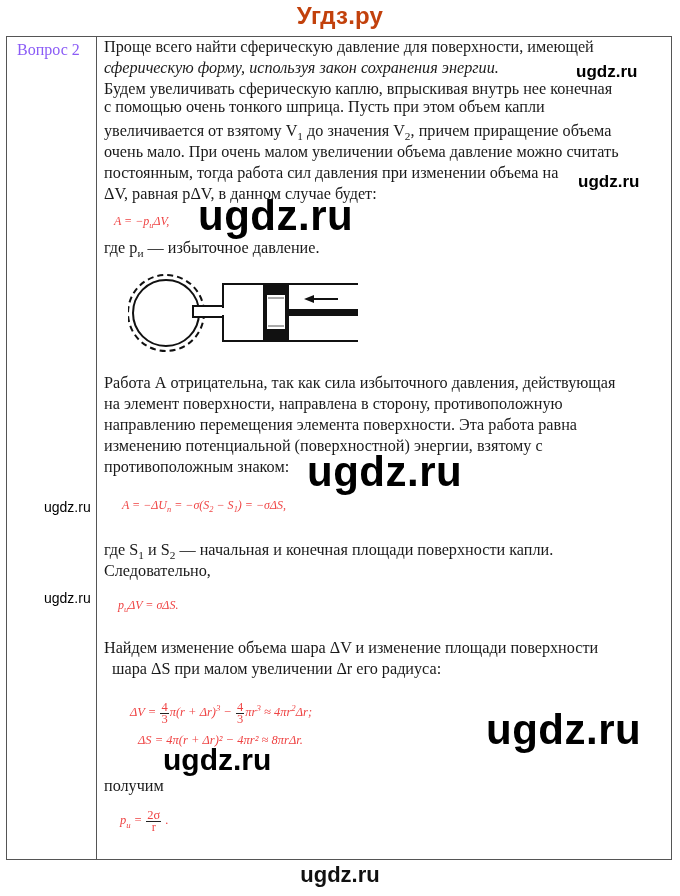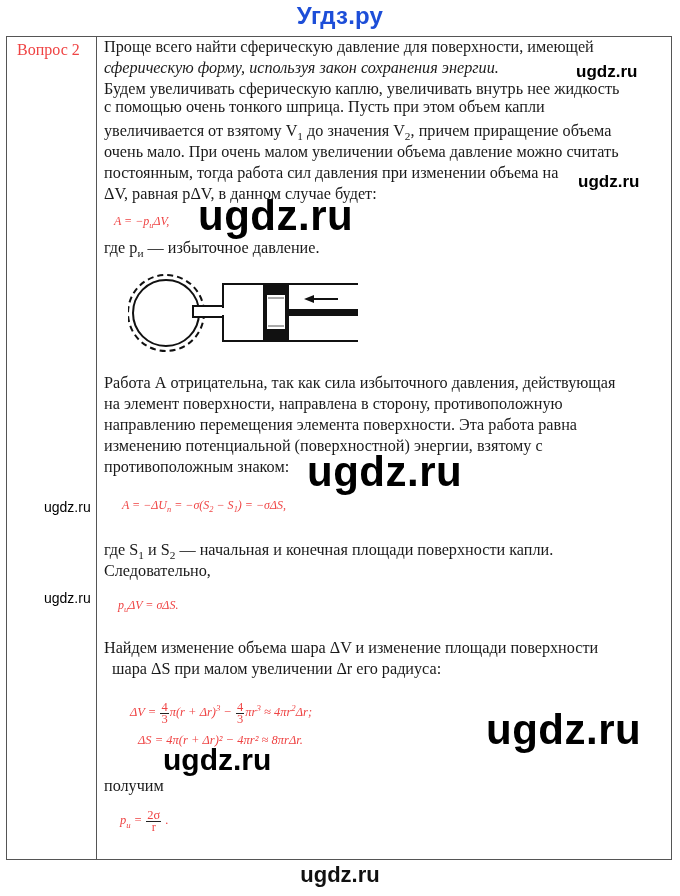--- a/index.html
+++ b/index.html
@@ -1,33 +1,33 @@
 <!DOCTYPE html>
 <html><head>
   <meta charset="utf-8">
   <style>
     html, body { margin: 0; padding: 0; background: #ffffff; }
     body { width: 680px; height: 896px; position: relative; overflow: hidden; color: #111; }
     .site-title {
       position: absolute; left: 0; top: 2px; width: 680px; text-align: center;
-      font-family: "Liberation Sans", sans-serif; font-weight: bold; font-size: 24px; color: #1d4ed8;
+      font-family: "Liberation Sans", sans-serif; font-weight: bold; font-size: 24px; color: #c2410c;
       letter-spacing: 0.2px;
     }
     .site-footer {
       position: absolute; left: 0; top: 862px; width: 680px; text-align: center;
       font-family: "Liberation Sans", sans-serif; font-weight: bold; font-size: 22px; color: #111;
     }
     .answer-table {
       position: absolute; left: 6px; top: 36px; width: 666px; height: 824px;
       border: 1.5px solid #555; box-sizing: border-box;
     }
     .col-divider { position: absolute; left: 89px; top: 0; width: 0; height: 100%; border-left: 1.5px solid #555; }
     .question-label {
       position: absolute; left: 10px; top: 4px;
-      font-family: "Liberation Serif", serif; font-size: 16px; color: #ef4444;
+      font-family: "Liberation Serif", serif; font-size: 16px; color: #8b5cf6;
     }
     .para {
       position: absolute; left: 0;
       font-family: "Liberation Serif", serif; font-size: 16.2px; line-height: 20.6px; color: #1a1a1a;
       white-space: nowrap;
     }
     .formula {
       position: absolute;
       font-family: "Liberation Serif", serif; font-style: italic; font-size: 12px; color: #ef4444;
       white-space: nowrap;
@@ -54,21 +54,21 @@
 
 <div class="answer-table">
   <div class="col-divider"></div>
   <div class="question-label">Вопрос 2</div>
 </div>
 
 <div style="position:absolute;left:104px;top:0;width:570px;height:896px;">
 
   <div class="para" style="top:37px;">Проще всего найти сферическую давление для поверхности, имеющей</div>
   <div class="para" style="top:58px;font-style:italic;">сферическую форму, используя закон сохранения энергии.</div>
-  <div class="para" style="top:79px;">Будем увеличивать сферическую каплю, увеличивать внутрь нее жидкость</div>
+  <div class="para" style="top:79px;">Будем увеличивать сферическую каплю, впрыскивая внутрь нее конечная</div>
   <div class="para" style="top:97px;">с помощью очень тонкого шприца. Пусть при этом объем капли</div>
   <div class="para" style="top:121px;">
     <span>увеличивается от взятому V</span><sub>1</sub><span> до значения V</span><sub>2</sub><span>, причем приращение объема</span>
   </div>
   <div class="para" style="top:142px;">очень мало. При очень малом увеличении объема давление можно считать</div>
   <div class="para" style="top:163px;">постоянным, тогда работа сил давления при изменении объема на</div>
   <div class="para" style="top:184px;">ΔV, равная pΔV, в данном случае будет:</div>
 
   <div class="formula" style="left:10px;top:214px;">
     <span>A = −p</span><sub>и</sub><span>ΔV,</span>

